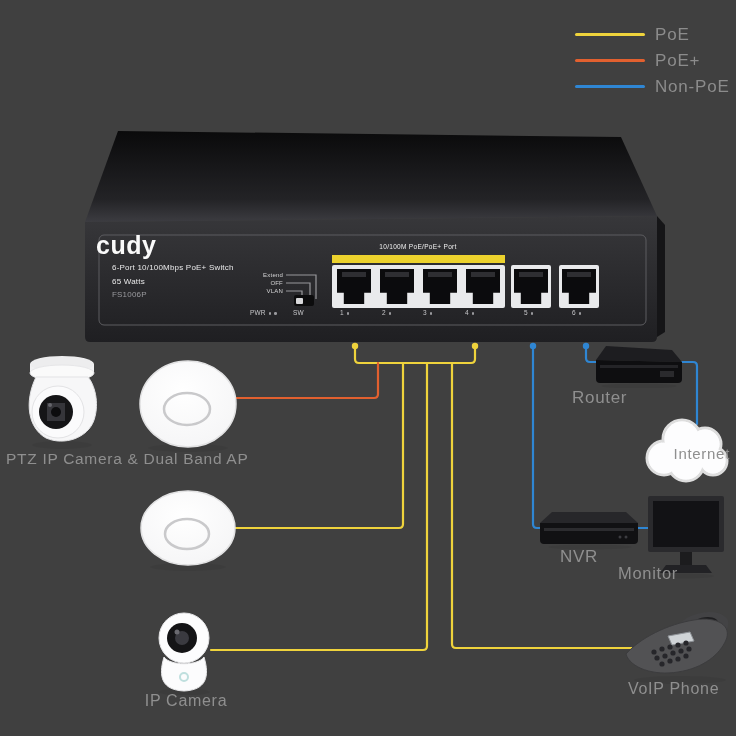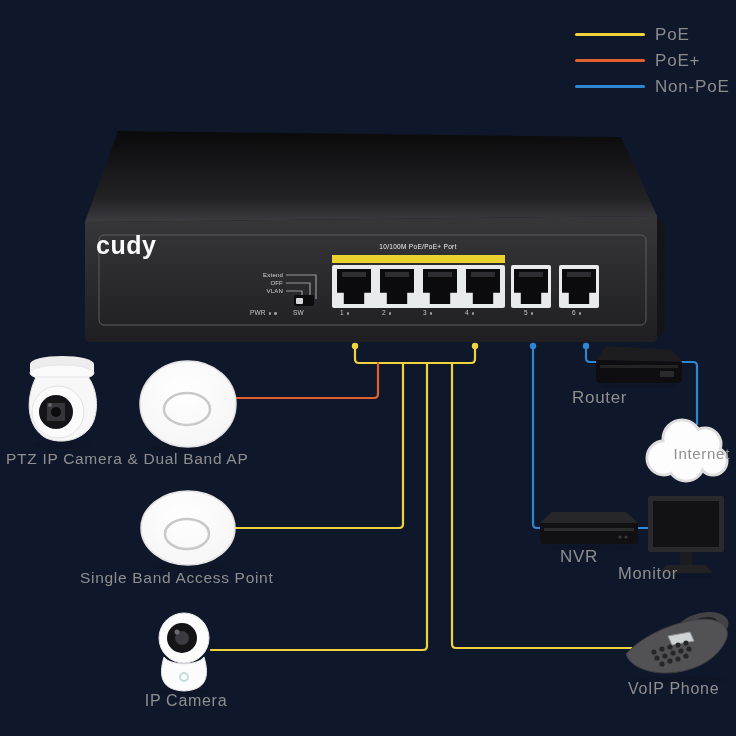--- a/index.html
+++ b/index.html
@@ -1,17 +1,17 @@
 <!DOCTYPE html>
 <html><head>
 <meta charset="utf-8">
 <style>
   html,body{margin:0;padding:0;background:#fff;}
   *{box-sizing:border-box;}
-  .canvas{position:relative;width:736px;height:736px;background:#0f172a;overflow:hidden;
+  .canvas{position:relative;width:736px;height:736px;background:#404040;overflow:hidden;
           font-family:"Liberation Sans", sans-serif;}
   .abs{position:absolute;}
 
   
   .legend-row{position:absolute;height:20px;}
   .legend-line{position:absolute;width:70px;height:3px;border-radius:2px;top:8px;left:0;}
   .legend-label{position:absolute;left:80px;top:0;font-size:17px;color:#8c8c8c;letter-spacing:0.8px;white-space:nowrap;}
 
   
   .cudy-logo{position:absolute;left:96px;top:231px;font-size:25px;font-weight:bold;color:#fafafa;letter-spacing:0.5px;z-index:3;}
@@ -102,20 +102,25 @@
           <stop offset="1" stop-color="#1f1f22"></stop>
       </linearGradient>
     </defs>
     <polygon points="38,7 541,13 577,92 5,98" fill="url(#topg)"></polygon>
     <path d="M577,92 L585,101 L585,208 L577,213 Z" fill="#151517"></path>
     <path d="M5,98 L577,92 L577,213 Q577,218 572,218 L10,218 Q5,218 5,213 Z" fill="url(#frontg)"></path>
     <rect x="19" y="111" width="547" height="90" rx="5" fill="none" stroke="#5d5d61" stroke-width="1"></rect>
   </svg>
 
   <div class="cudy-logo">cudy</div>
+  <div class="model-block">
+    <div class="model-line">6-Port 10/100Mbps PoE+ Switch</div>
+    <div class="model-line">65 Watts</div>
+    <div class="model-line dim">FS1006P</div>
+  </div>
 
   <span class="toggle-label" style="left:251px;top:272px;">Extend</span>
   <span class="toggle-label" style="left:251px;top:280px;">OFF</span>
   <span class="toggle-label" style="left:251px;top:288px;">VLAN</span>
   <svg class="abs" style="left:286px;top:272px;z-index:3;" width="36" height="34" viewBox="0 0 36 34">
     <g fill="none" stroke="#98989c" stroke-width="1.2">
       <polyline points="0,3 30,3 30,27"></polyline>
         <polyline points="0,11 24,11 24,27"></polyline>
         <polyline points="0,19 16,19 16,25"></polyline>
     </g>
@@ -270,21 +275,20 @@
         <circle cx="61" cy="45" r="2.6"></circle>
         <circle cx="69" cy="43" r="2.6"></circle>
       <circle cx="42" cy="58" r="2.6"></circle>
         <circle cx="50" cy="55" r="2.6"></circle>
         <circle cx="58" cy="53" r="2.6"></circle>
         <circle cx="66" cy="50" r="2.6"></circle>
     </g>
   </svg>
 
   <span class="dev-label" style="left:6px;top:450px;font-size:15.5px;">PTZ IP Camera &amp; Dual Band AP</span>
-  <span class="dev-label" style="left:80px;top:569px;font-size:15.5px;">Single Band Access Point</span>
   <span class="dev-label" style="left:136px;top:692px;width:100px;text-align:center;">IP Camera</span>
   <span class="dev-label" style="left:572px;top:388px;width:80px;text-align:left;font-size:17px;">Router</span>
   <span class="dev-label" style="left:648px;top:445px;width:82px;text-align:right;font-size:15px;">Internet</span>
   <span class="dev-label" style="left:560px;top:547px;width:60px;font-size:17px;">NVR</span>
   <span class="dev-label" style="left:608px;top:564px;width:80px;text-align:center;font-size:16.5px;">Monitor</span>
   <span class="dev-label" style="left:628px;top:680px;width:106px;text-align:left;">VoIP Phone</span>
 
 </div>
 
 </body></html>

